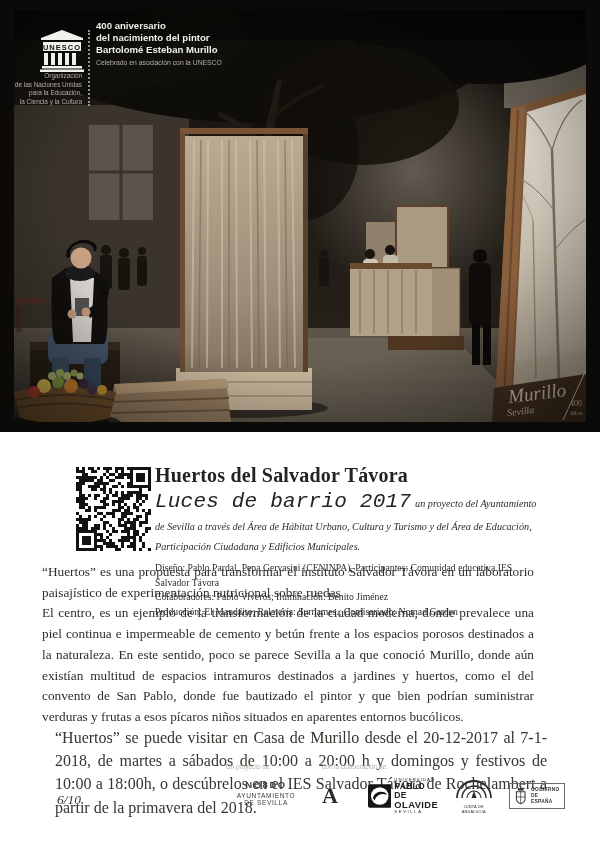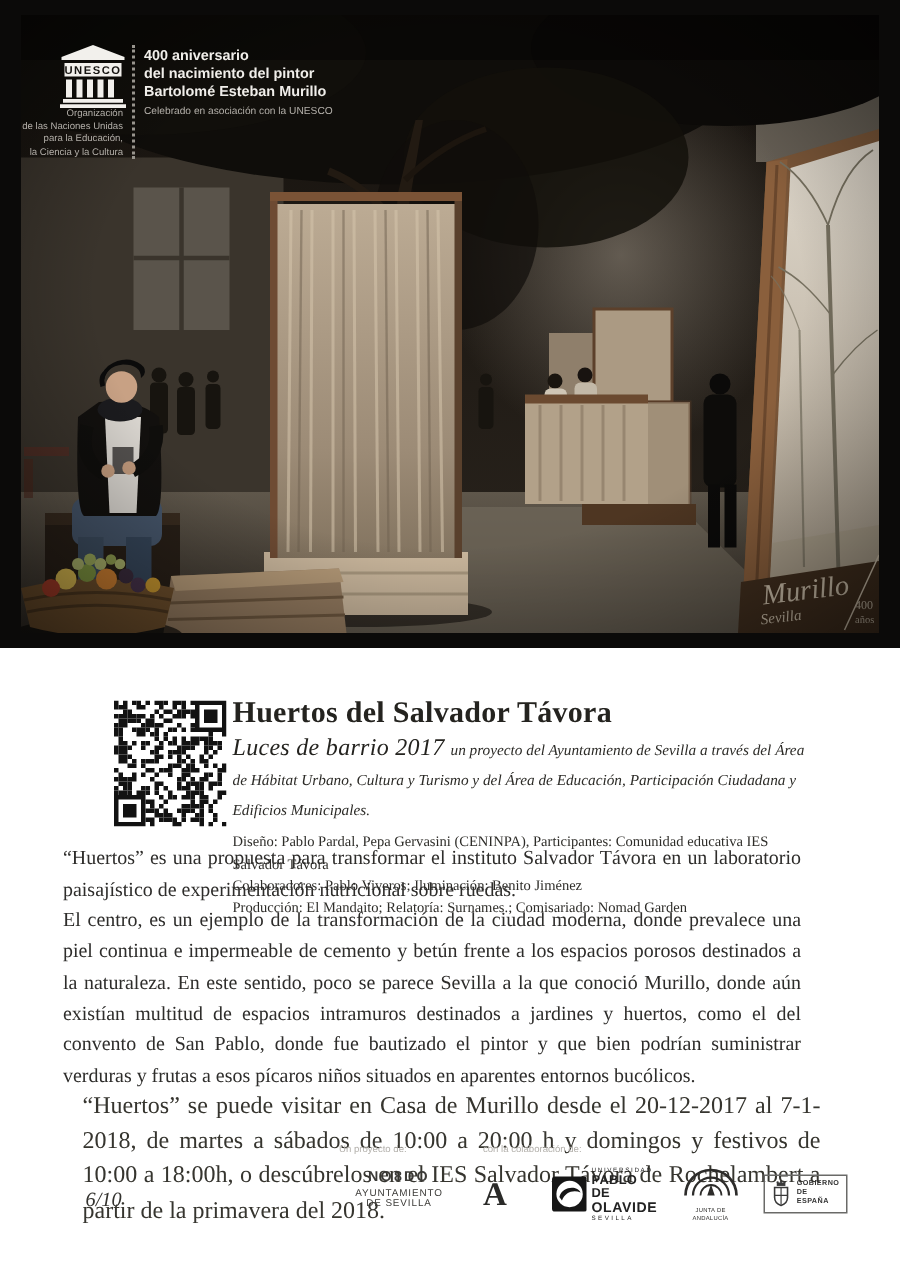--- a/index.html
+++ b/index.html
@@ -11,30 +11,30 @@
   .photo-frame { position:absolute; left:0; top:0; width:600px; height:432px; background:#0b0a09; }
   .photo-art { position:absolute; left:14px; top:10px; width:572px; height:412px; display:block; }
 
   
   .unesco { position:absolute; left:14px; top:10px; width:320px; height:120px;
             font-family:"Liberation Sans", sans-serif; color:#e9e7e3; }
   .unesco-temple { position:absolute; left:26px; top:20px; }
   .unesco-org { position:absolute; left:0px; top:62px; width:68px; text-align:right;
                 font-size:6.4px; line-height:1.35; color:#b3afa9; white-space:pre-line; }
   .unesco-dots { position:absolute; left:74px; top:20px; height:76px; border-left:2px dotted #98948d; }
-  .unesco-right { position:absolute; left:82px; top:22px; }
+  .unesco-right { position:absolute; left:82px; top:10px; }
   .unesco-right .big { font-size:9.6px; font-weight:bold; line-height:1.25; color:#f0eeea; }
   .unesco-right .small { margin-top:3px; font-size:6.8px; color:#b3afa9; }
 
   
   .qr-box { position:absolute; left:76px; top:467px; }
   .title-block { position:absolute; left:155px; top:464px; width:392px; color:#24231f; }
   .title-block h1 { font-size:20px; font-weight:bold; letter-spacing:.2px; line-height:1.1; }
   .subtitle { margin-top:3px; line-height:1.25; }
-  .subtitle .lead { font-style:italic; font-size:16px; letter-spacing:.2px; }
+  .subtitle .lead { font-style:italic; font-size:21px; letter-spacing:.2px;font-family:Liberation Mono, monospace; }
   .subtitle .rest { font-style:italic; font-size:10.2px; color:#2c2b27; }
   .credits { margin-top:6px; font-size:9.7px; line-height:1.5; color:#2e2d29; }
 
   
   .body-text { position:absolute; left:42px; top:562px; width:492px;
                font-size:13.3px; line-height:1.56; color:#2e2d2b; }
   .body-text p { text-align:justify; margin:0; }
   .footnote { position:absolute; left:55px; top:726px; width:492px;
               font-size:16px; line-height:1.45; text-align:justify; color:#36352f; }
 

